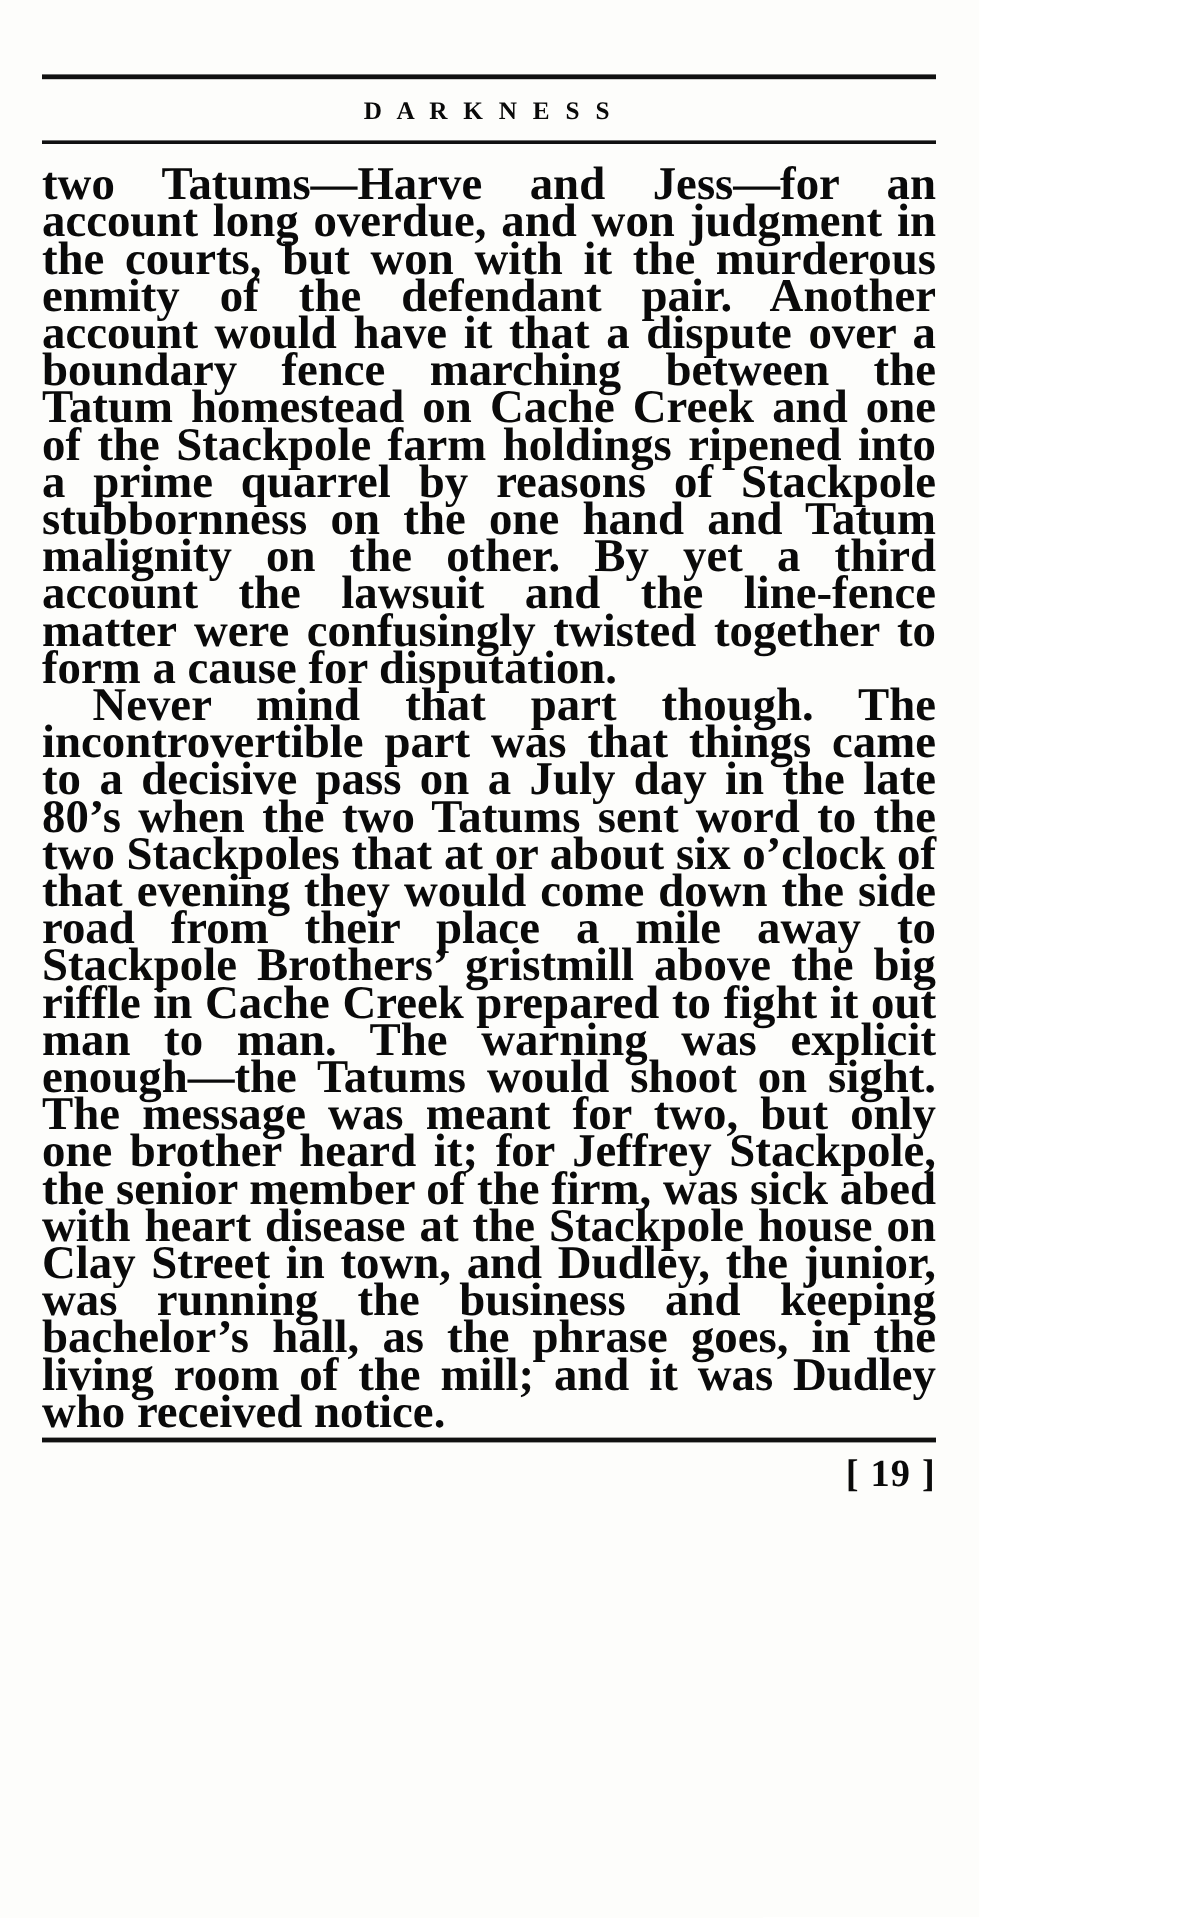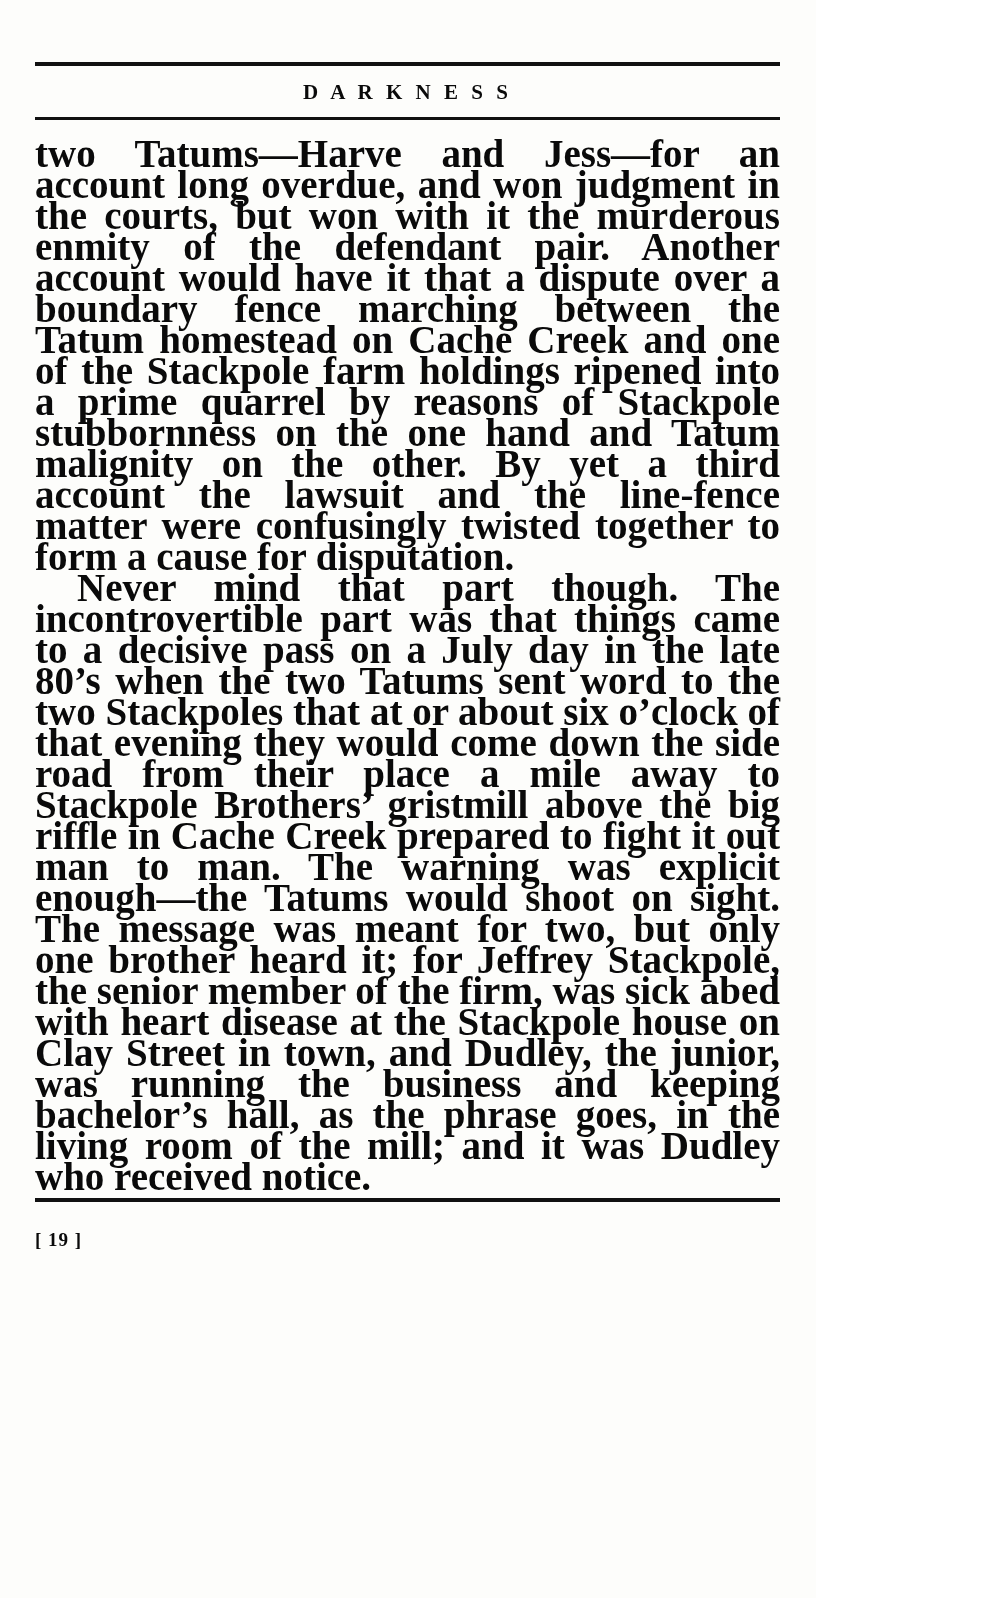--- a/index.html
+++ b/index.html
@@ -62,26 +62,25 @@
   }
   .body-text p.first {
     text-indent: 0;
   }
   .rule-bottom {
     border-top: 4px solid #111;
     width: 745px;
     margin-top: 6px;
   }
   .folio {
-    text-align: left;
-    font-size: 19px;
+    text-align: right;
+    font-size: 32px;
     font-weight: 600;
     padding-top: 7px;
     letter-spacing: 1px;
-    margin-top: 20px;
   }
   .speck {
     position: absolute;
     left: 973px;
     top: 1477px;
     width: 7px;
     height: 8px;
     background: #151515;
     border-radius: 40%;
   }

